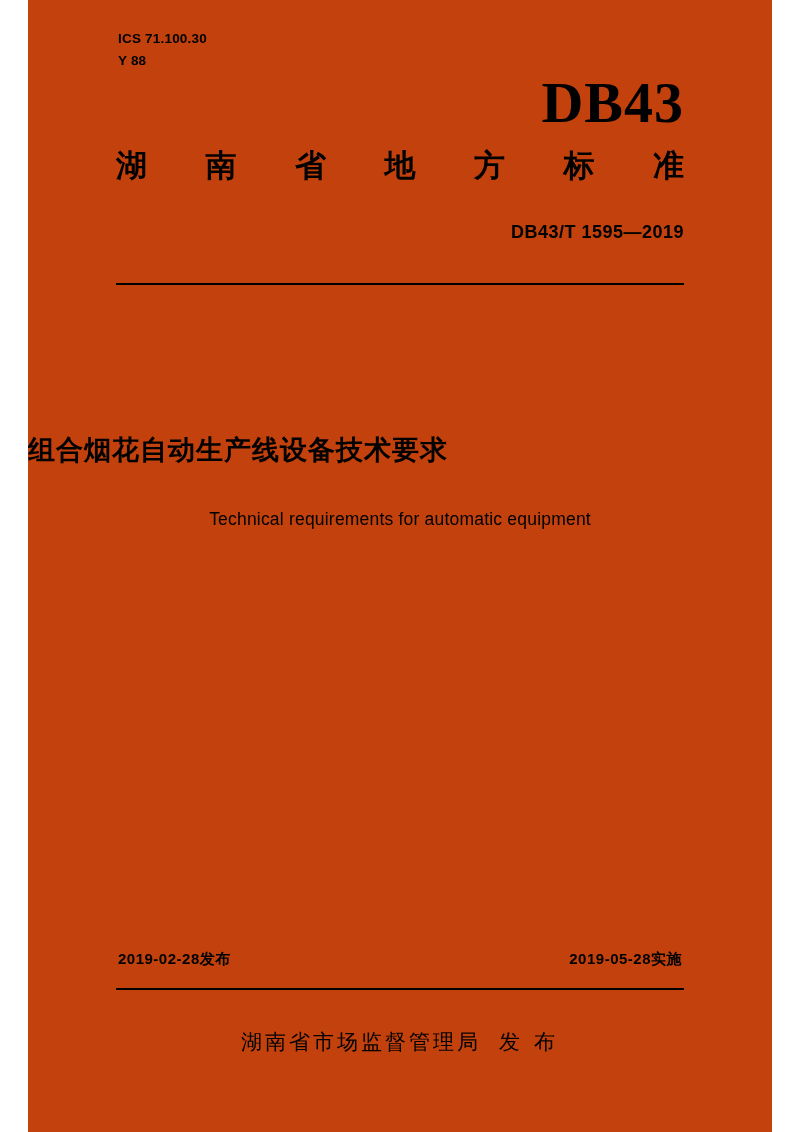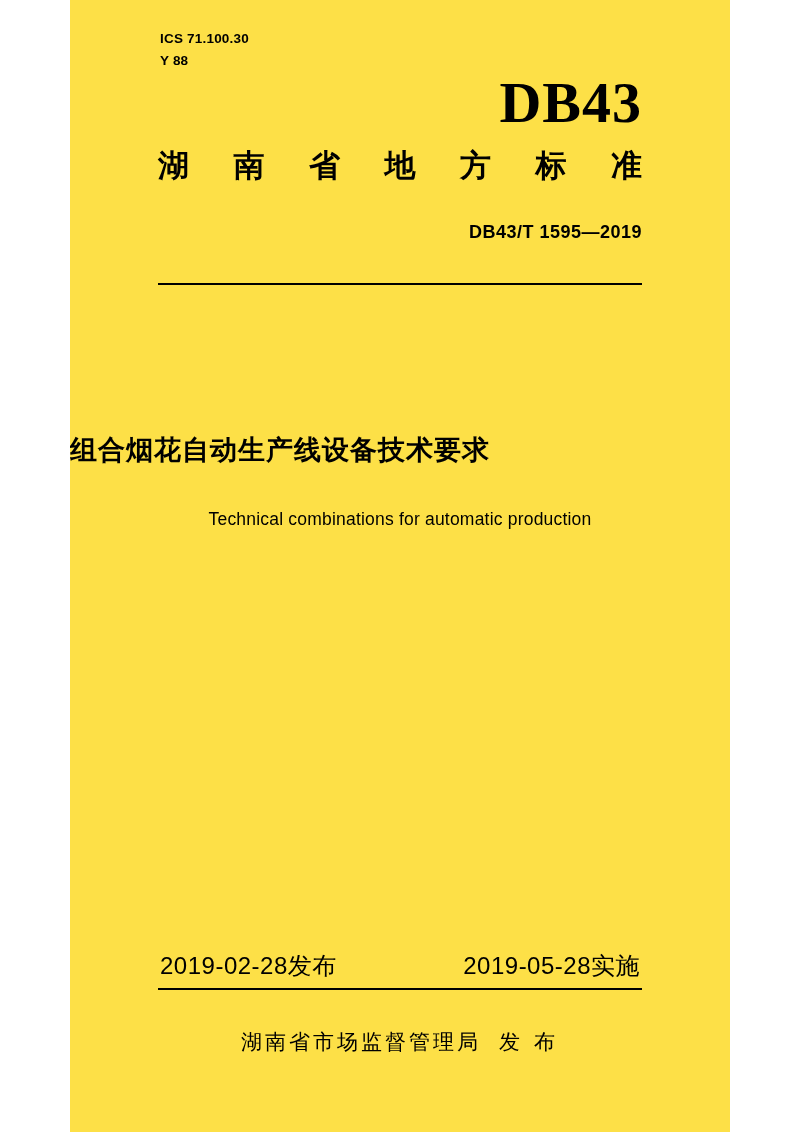--- a/index.html
+++ b/index.html
@@ -6,24 +6,24 @@
     margin: 0;
     padding: 0;
     background: #ffffff;
   }
   body {
     font-family: "Liberation Sans", sans-serif;
     color: #000000;
   }
   .page {
     position: relative;
-    width: 660px;
+    width: 744px;
     height: 1132px;
     margin: 0 auto;
-    background: #fde047;
+    background: #c2410c;
     overflow: hidden;
   }
 
   
   .ics-block {
     position: absolute;
     left: 90px;
     top: 28px;
     font-size: 13.5px;
     font-weight: bold;
@@ -115,22 +115,22 @@
   }
 
   
   .dates {
     position: absolute;
     left: 90px;
     right: 90px;
     top: 950px;
     display: flex;
     justify-content: space-between;
-    font-size: 24px;
-    font-weight: normal;
+    font-size: 15px;
+    font-weight: bold;
     letter-spacing: 0.5px;
     gap: 24px;
   }
 
   
   .publisher {
     position: absolute;
     left: 0;
     right: 0;
     top: 1028px;
@@ -170,21 +170,21 @@
     <span>准</span>
   </div>
 
   <div class="std-number">DB43/T 1595—2019</div>
 
   <div class="rule-top"></div>
 
   <div class="title-cn">组合烟花自动生产线设备技术要求</div>
 
   <div class="title-en">
-    <div>Technical combinations for automatic production</div>
+    <div>Technical requirements for automatic equipment</div>
   </div>
 
   <div class="dates">
     <span>2019-02-28发布</span>
     <span>2019-05-28实施</span>
   </div>
 
   <div class="rule-bottom"></div>
 
   <div class="publisher">

